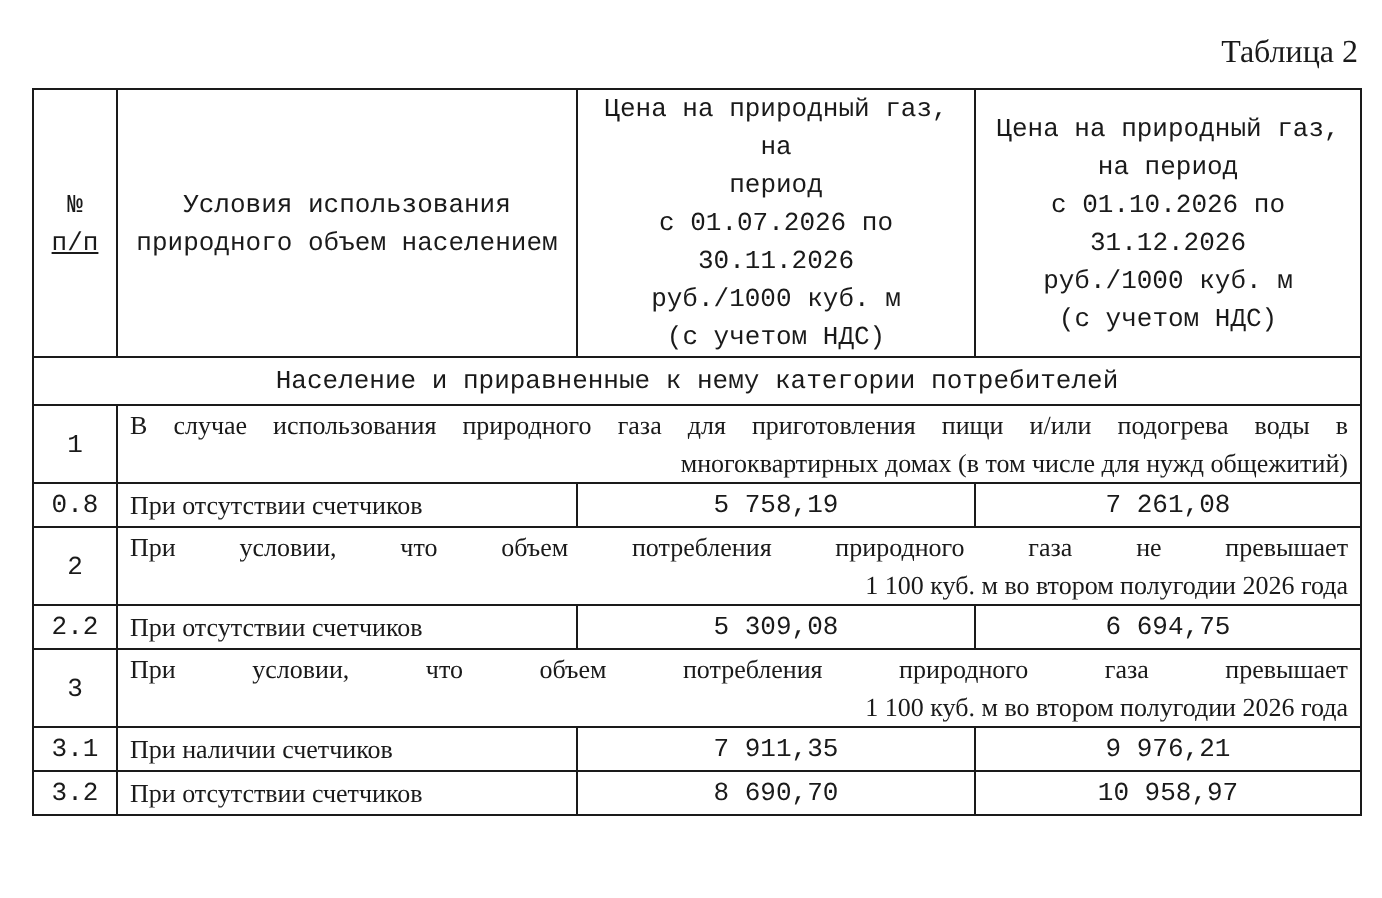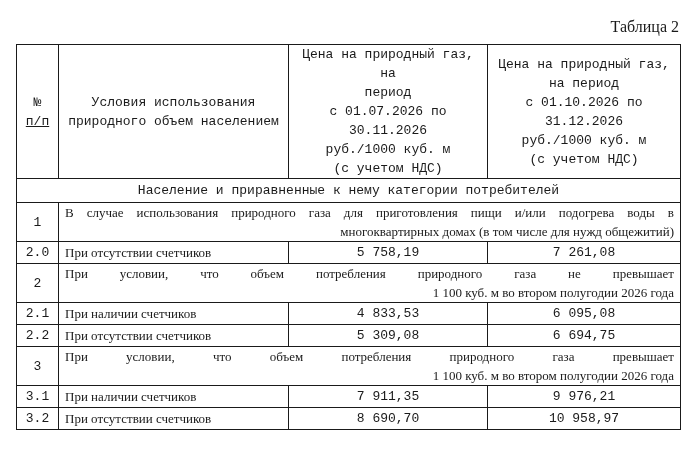--- a/index.html
+++ b/index.html
@@ -77,38 +77,32 @@
     </tr>
 
     <tr class="two">
       <td class="c">1</td>
       <td colspan="3" class="jfull">
         <span class="line1">В случае использования природного газа для приготовления пищи и/или подогрева воды в</span>
         <span class="line2">многоквартирных домах (в том числе для нужд общежитий)</span>
       </td>
     </tr>
     <tr class="one">
-      <td class="c">2.0</td>
+      <td class="c">0.8</td>
       <td>При отсутствии счетчиков</td>
       <td class="c">5 758,19</td>
       <td class="c">7 261,08</td>
     </tr>
 
     <tr class="two">
       <td class="c">2</td>
       <td colspan="3" class="jfull">
         <span class="line1">При условии, что объем потребления природного газа не превышает</span>
         <span class="line2">1 100 куб. м во втором полугодии 2026 года</span>
       </td>
-    </tr>
-    <tr class="one">
-      <td class="c">2.1</td>
-      <td>При наличии счетчиков</td>
-      <td class="c">4 833,53</td>
-      <td class="c">6 095,08</td>
     </tr>
     <tr class="one">
       <td class="c">2.2</td>
       <td>При отсутствии счетчиков</td>
       <td class="c">5 309,08</td>
       <td class="c">6 694,75</td>
     </tr>
 
     <tr class="two">
       <td class="c">3</td>

